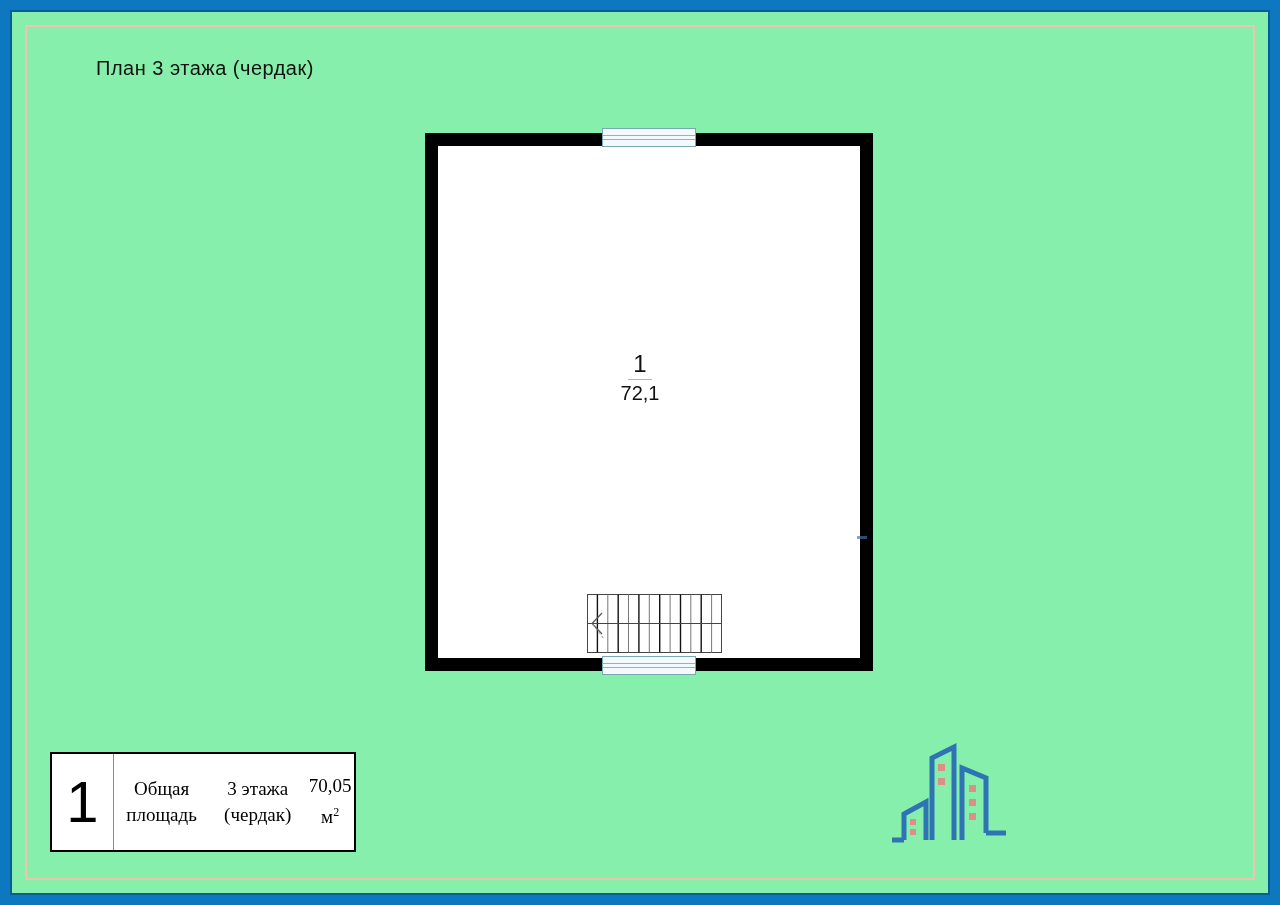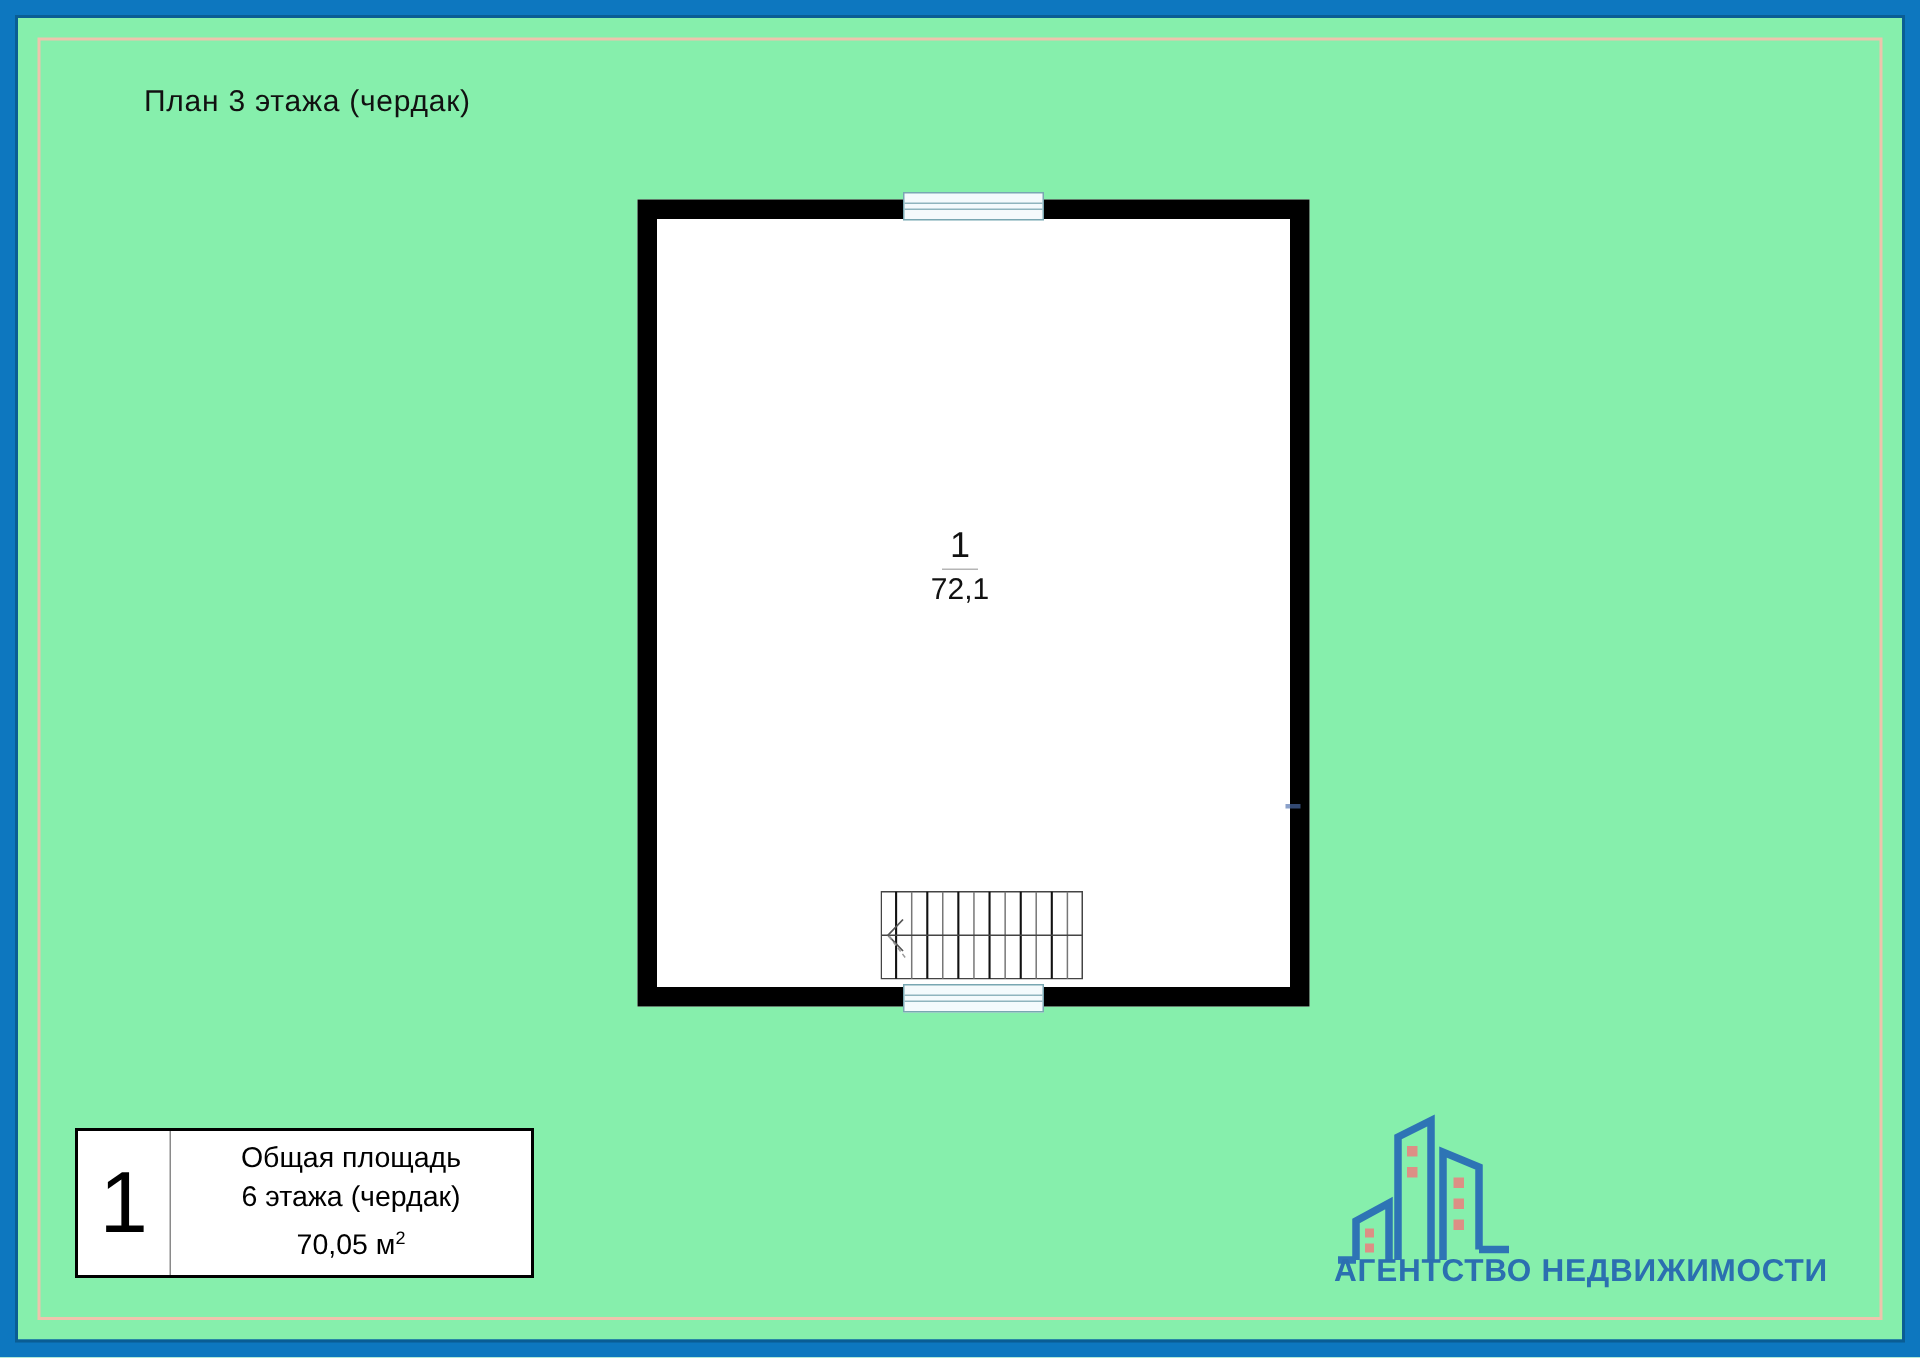--- a/index.html
+++ b/index.html
@@ -52,22 +52,22 @@
   .legend{
     position:absolute;left:50px;top:752px;width:306px;height:100px;
     box-sizing:border-box;border:2px solid #000;display:flex;background:#fff;
   }
   .legend-number-cell{
     width:62px;box-sizing:border-box;border-right:1px solid #8a8a8a;
     display:flex;align-items:center;justify-content:center;
   }
   .legend-number{font-size:58px;line-height:58px;color:#000;}
   .legend-text-cell{
-    flex:1;display:flex;flex-direction:column;align-items:center;justify-content:center;
-    color:#000;font-size:19px;line-height:26px;text-align:center;
+    flex:1;display:flex;flex-direction:row;align-items:center;justify-content:center;
+    color:#000;font-size:19px;line-height:26px;text-align:center;font-family:Liberation Serif, serif;
   }
   .legend-area sup{font-size:12px;}
 
   
   .logo{position:absolute;left:888px;top:740px;width:332px;height:125px;}
   .logo-icon{position:absolute;left:2px;top:2px;}
   .logo-brand{
     position:absolute;left:120px;top:0;font-size:97px;line-height:1;
     font-weight:bold;letter-spacing:-2px;color:#2b71b8;
   }
@@ -116,21 +116,21 @@
     <div class="room-divider"></div>
     <div class="room-area">72,1</div>
   </div>
 
   <div class="legend">
     <div class="legend-number-cell">
       <span class="legend-number">1</span>
     </div>
     <div class="legend-text-cell">
       <span>Общая площадь</span>
-      <span>6 этажа (чердак)</span>
+      <span>3 этажа (чердак)</span>
       <span class="legend-area"><span>70,05 м</span><sup>2</sup></span>
     </div>
   </div>
 
   <div class="logo">
     <svg class="logo-icon" width="118" height="104" viewBox="0 0 118 104">
       <g fill="none" stroke="#2e74b5" stroke-width="5">
         <path d="M2 98 H14"></path>
         <path d="M14 98 V72 L36 60 V98"></path>
         <path d="M42 98 V16 L64 5 V98"></path>
@@ -140,16 +140,15 @@
       <g fill="#dd8f85">
         <rect x="20" y="77" width="6" height="6"></rect>
         <rect x="20" y="87" width="6" height="6"></rect>
         <rect x="48" y="22" width="7" height="7"></rect>
         <rect x="48" y="36" width="7" height="7"></rect>
         <rect x="79" y="43" width="7" height="7"></rect>
         <rect x="79" y="57" width="7" height="7"></rect>
         <rect x="79" y="71" width="7" height="7"></rect>
       </g>
     </svg>
-    <div class="logo-tagline">АГЕНТСТВО НЕДВИЖИМОСТИ</div>
   </div>
 
 </div>
 
 </body></html>

